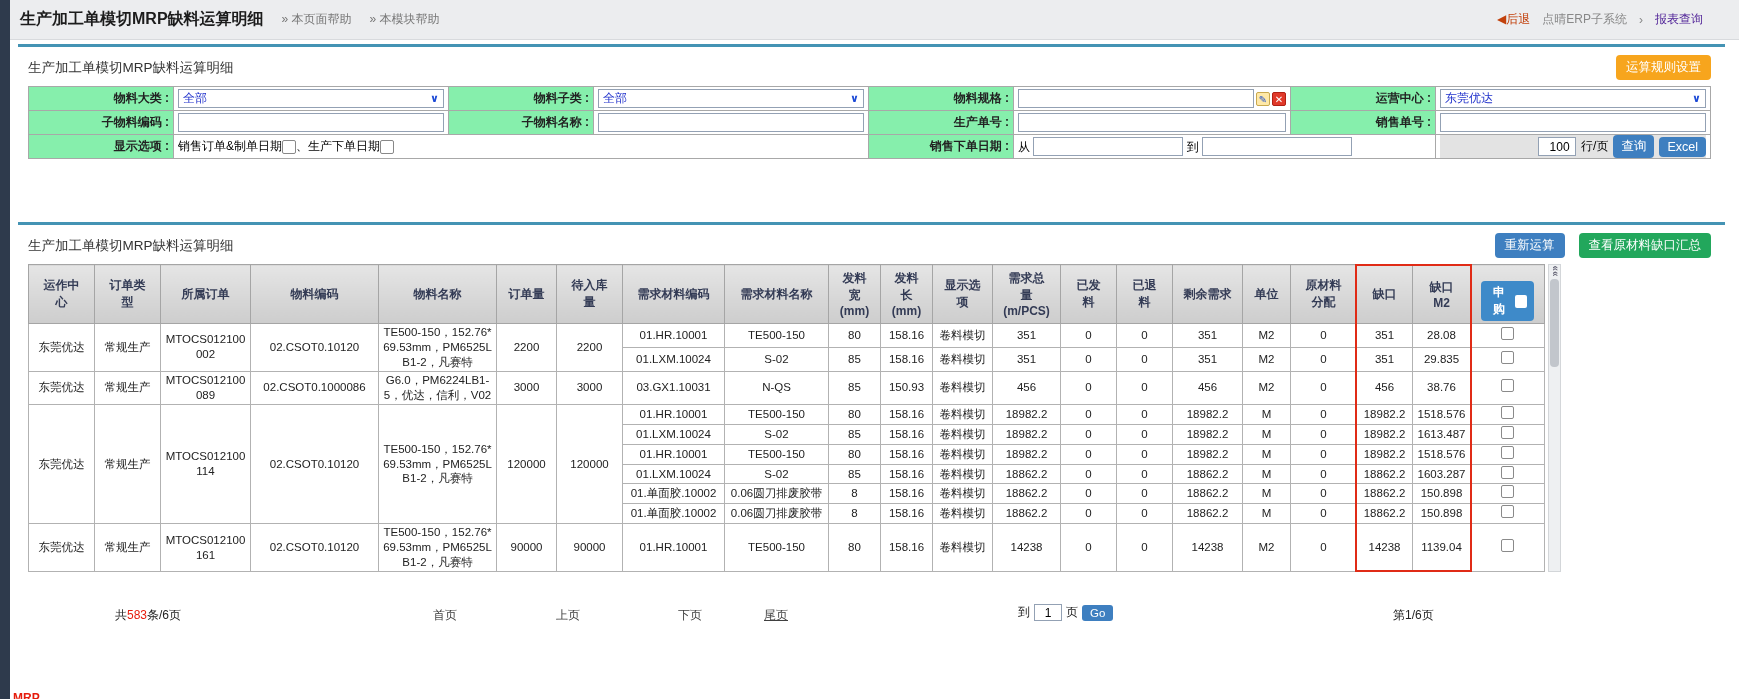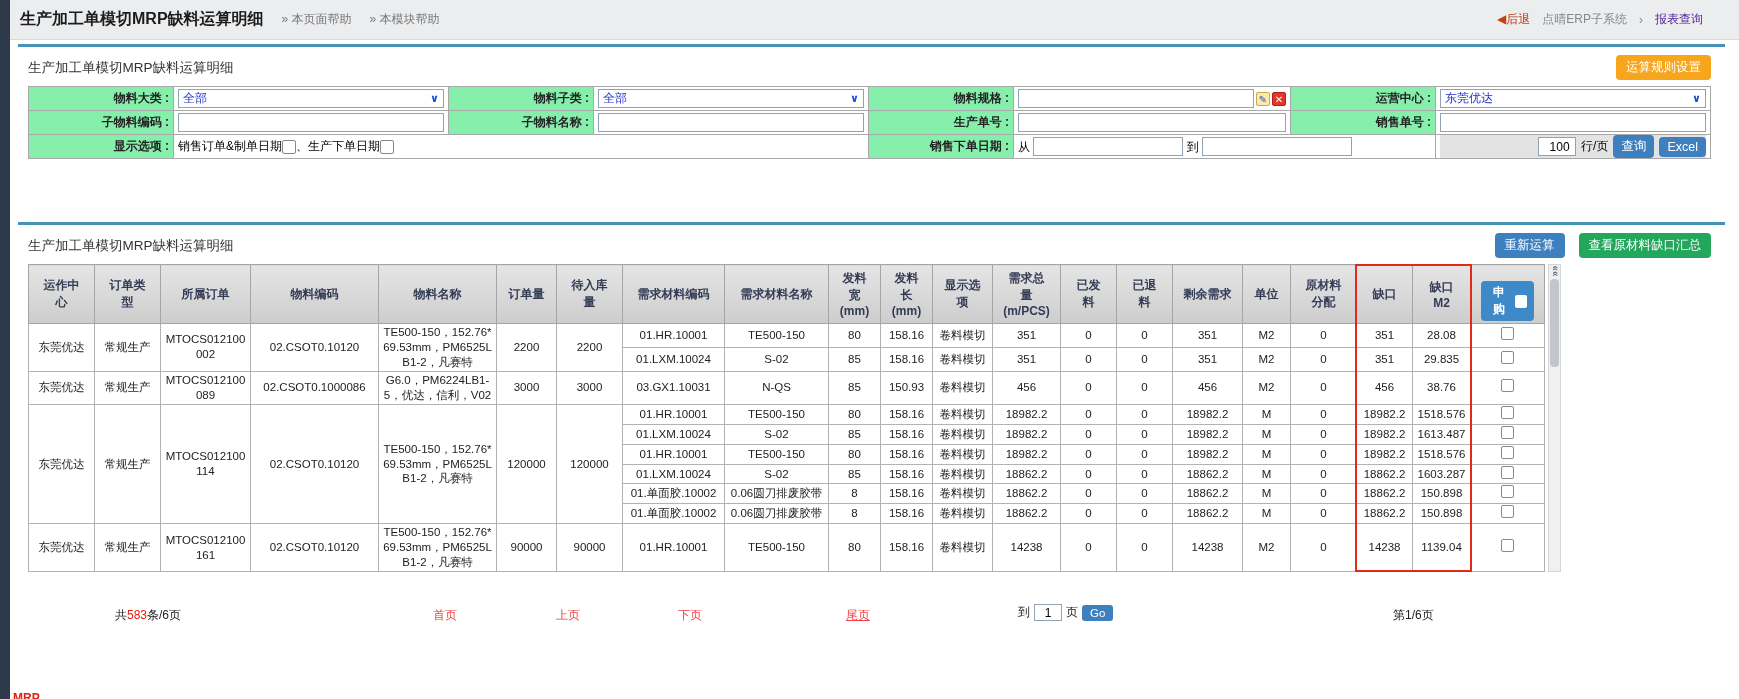--- a/index.html
+++ b/index.html
@@ -69,26 +69,26 @@
   
   .vscroll { position:absolute; left:1520px; top:0; width:13px; height:100%; background:#eef0f2;
     border:1px solid #d3d6d9; display:flex; flex-direction:column; align-items:center; }
   .vscroll .chevs { color:#667; font-weight:bold; font-size:10px; line-height:8px; margin:2px 0 4px 0;
     transform:rotate(90deg); cursor:pointer; }
   .vscroll .thumb { width:9px; height:88px; background:#c2c6cc; border-radius:4px; cursor:pointer; }
   
   .pager { position:relative; margin-left:10px; width:1516px; height:26px; font-size:12px; color:#222;
     margin-top:4px; }
   .pager > * { position:absolute; top:3px;margin-top:28px; }
-  .plink { color:#ef4444; cursor:pointer; }
+  .plink { color:#404040; cursor:pointer; }
   .p-total { left:87px; }
   .p-first { left:405px; }
   .p-prev { left:528px; }
   .p-next { left:650px; }
-  .p-last { left:818px;text-decoration:underline; }
+  .p-last { left:736px;text-decoration:underline; }
   .p-goto { left:990px; display:flex; align-items:center; gap:4px; top:0; }
   .p-goto .ti { width:28px; height:17px; text-align:center; }
   .go-btn { background:#3e7fc0; color:#fff; border:none; border-radius:3px; font-size:11.5px;
     padding:2px 8px; cursor:pointer; font-family:inherit; }
   .p-cur { left:1365px; }
   .red-txt { color:#e61c0c; }
   
   .frag { position:absolute; left:13px; top:691px; font-size:12px; font-weight:bold; color:#e61c0c; }
 </style>
 </head>

